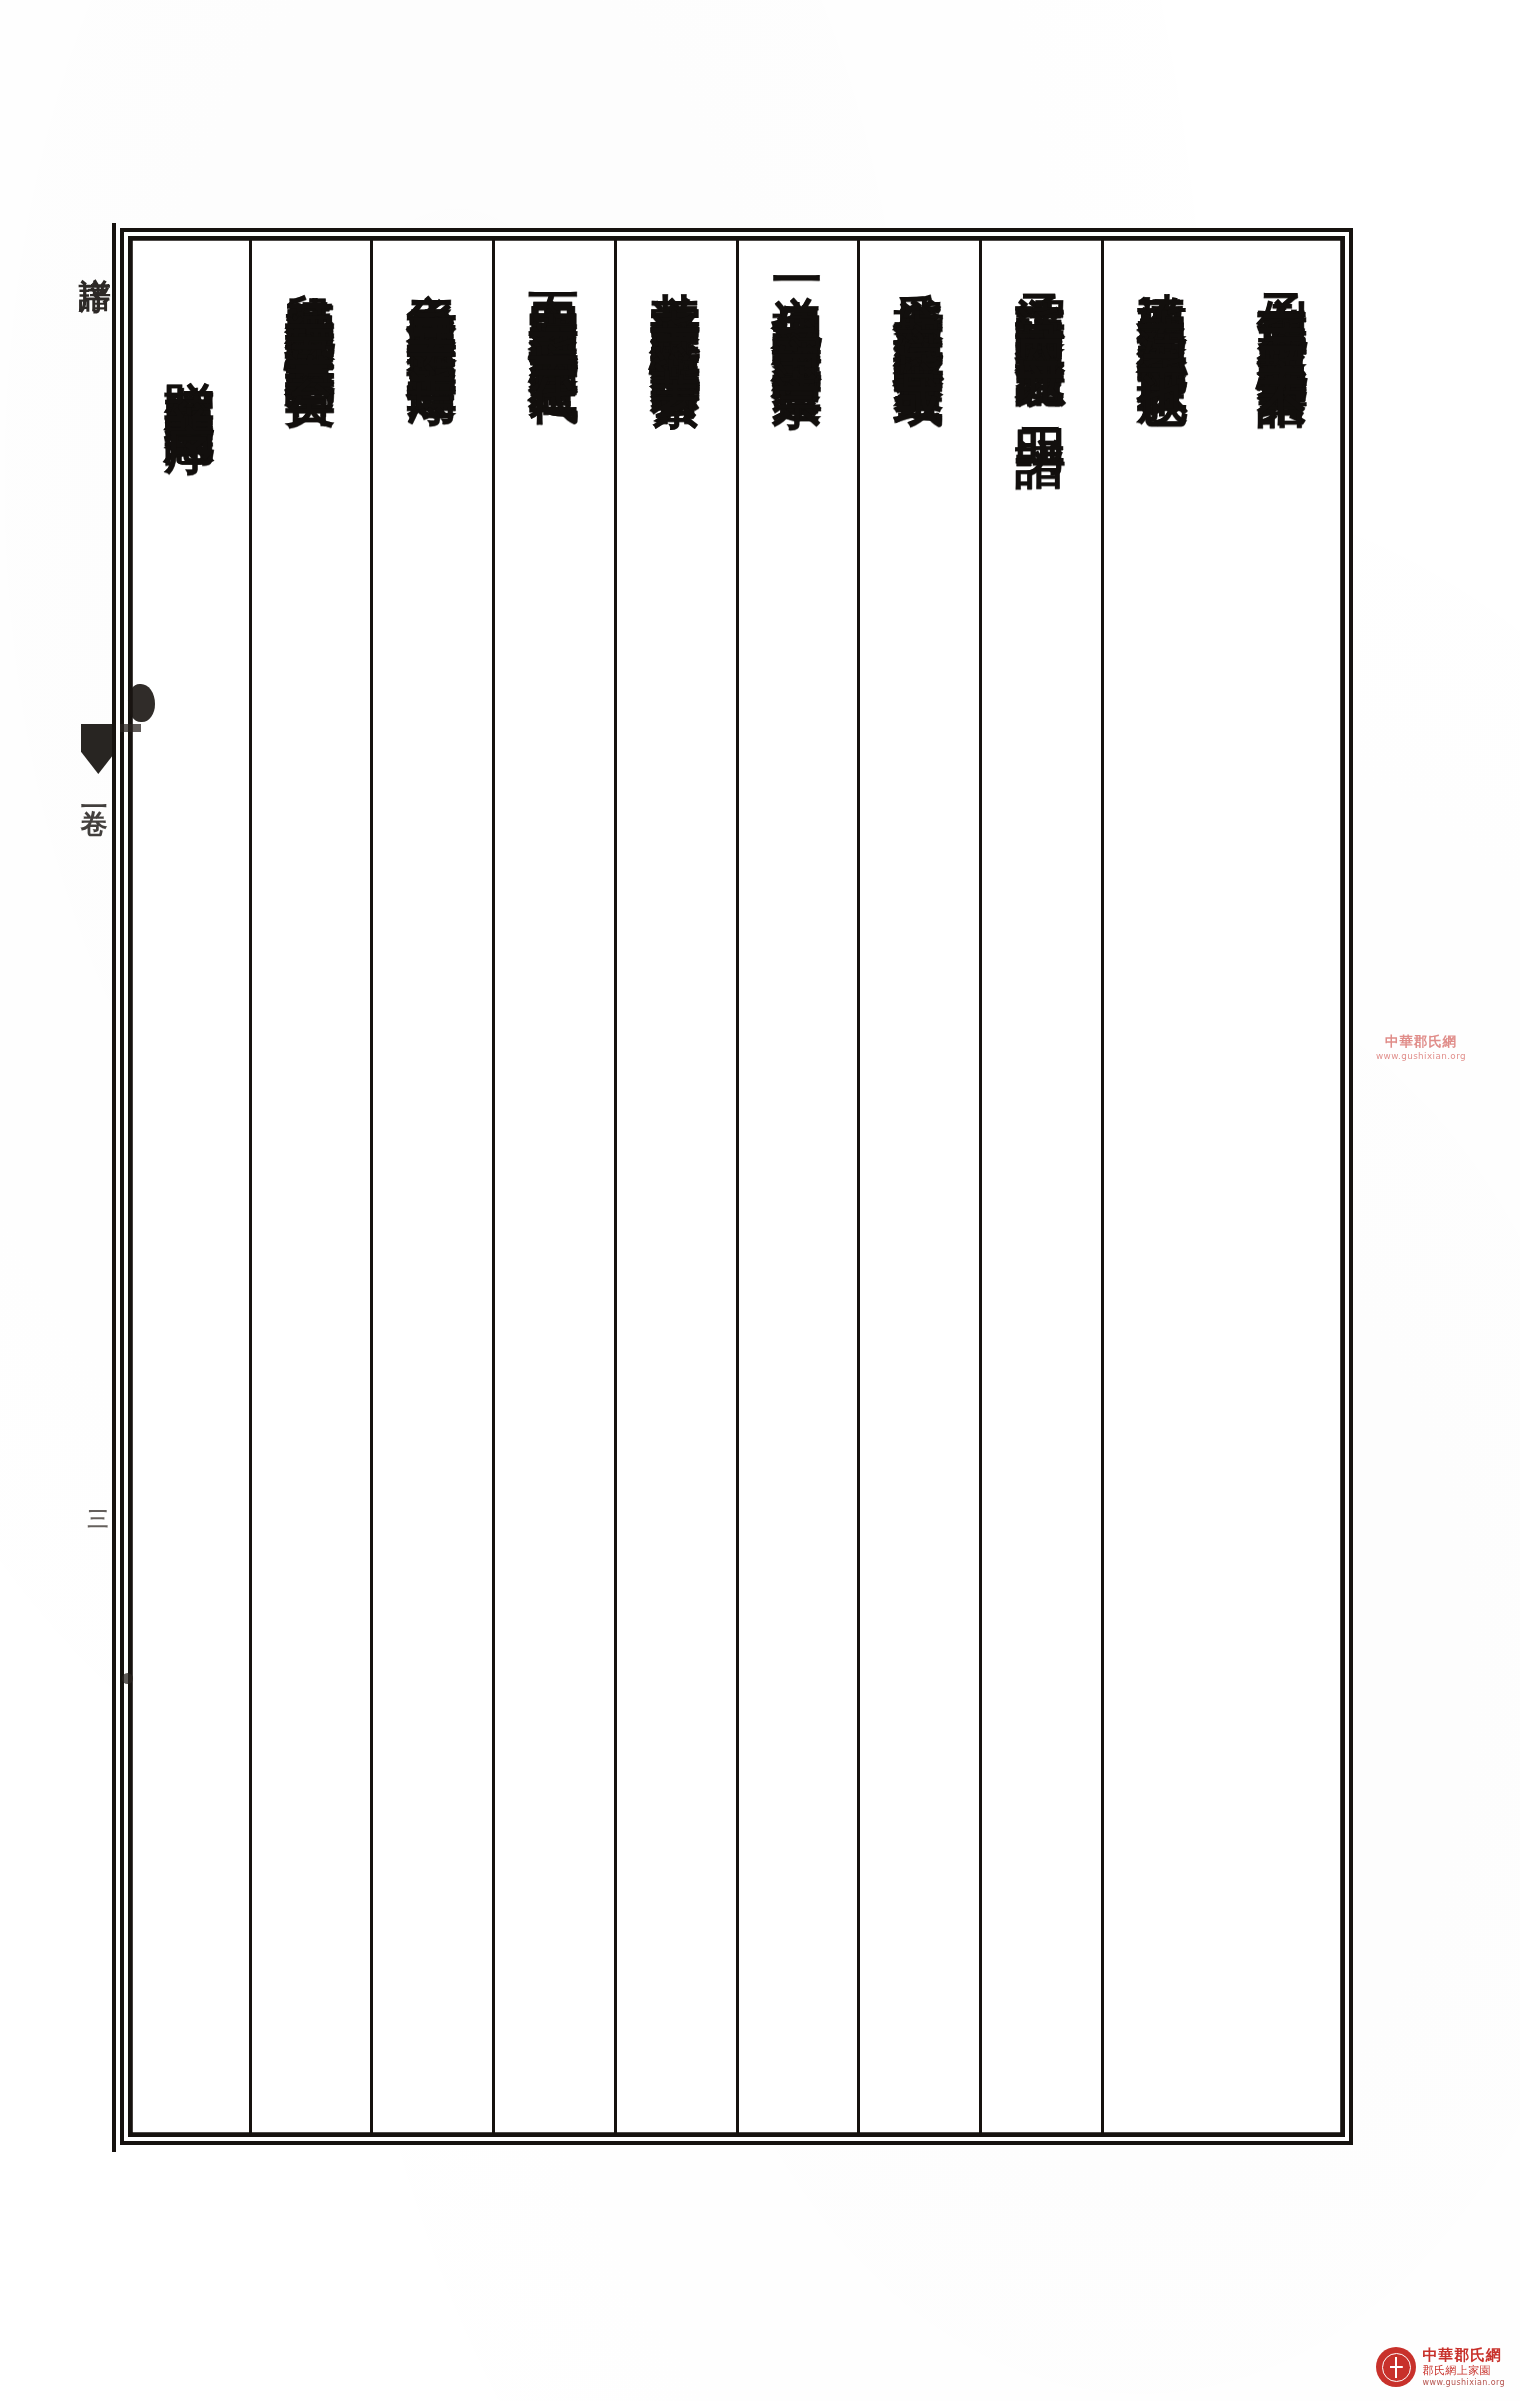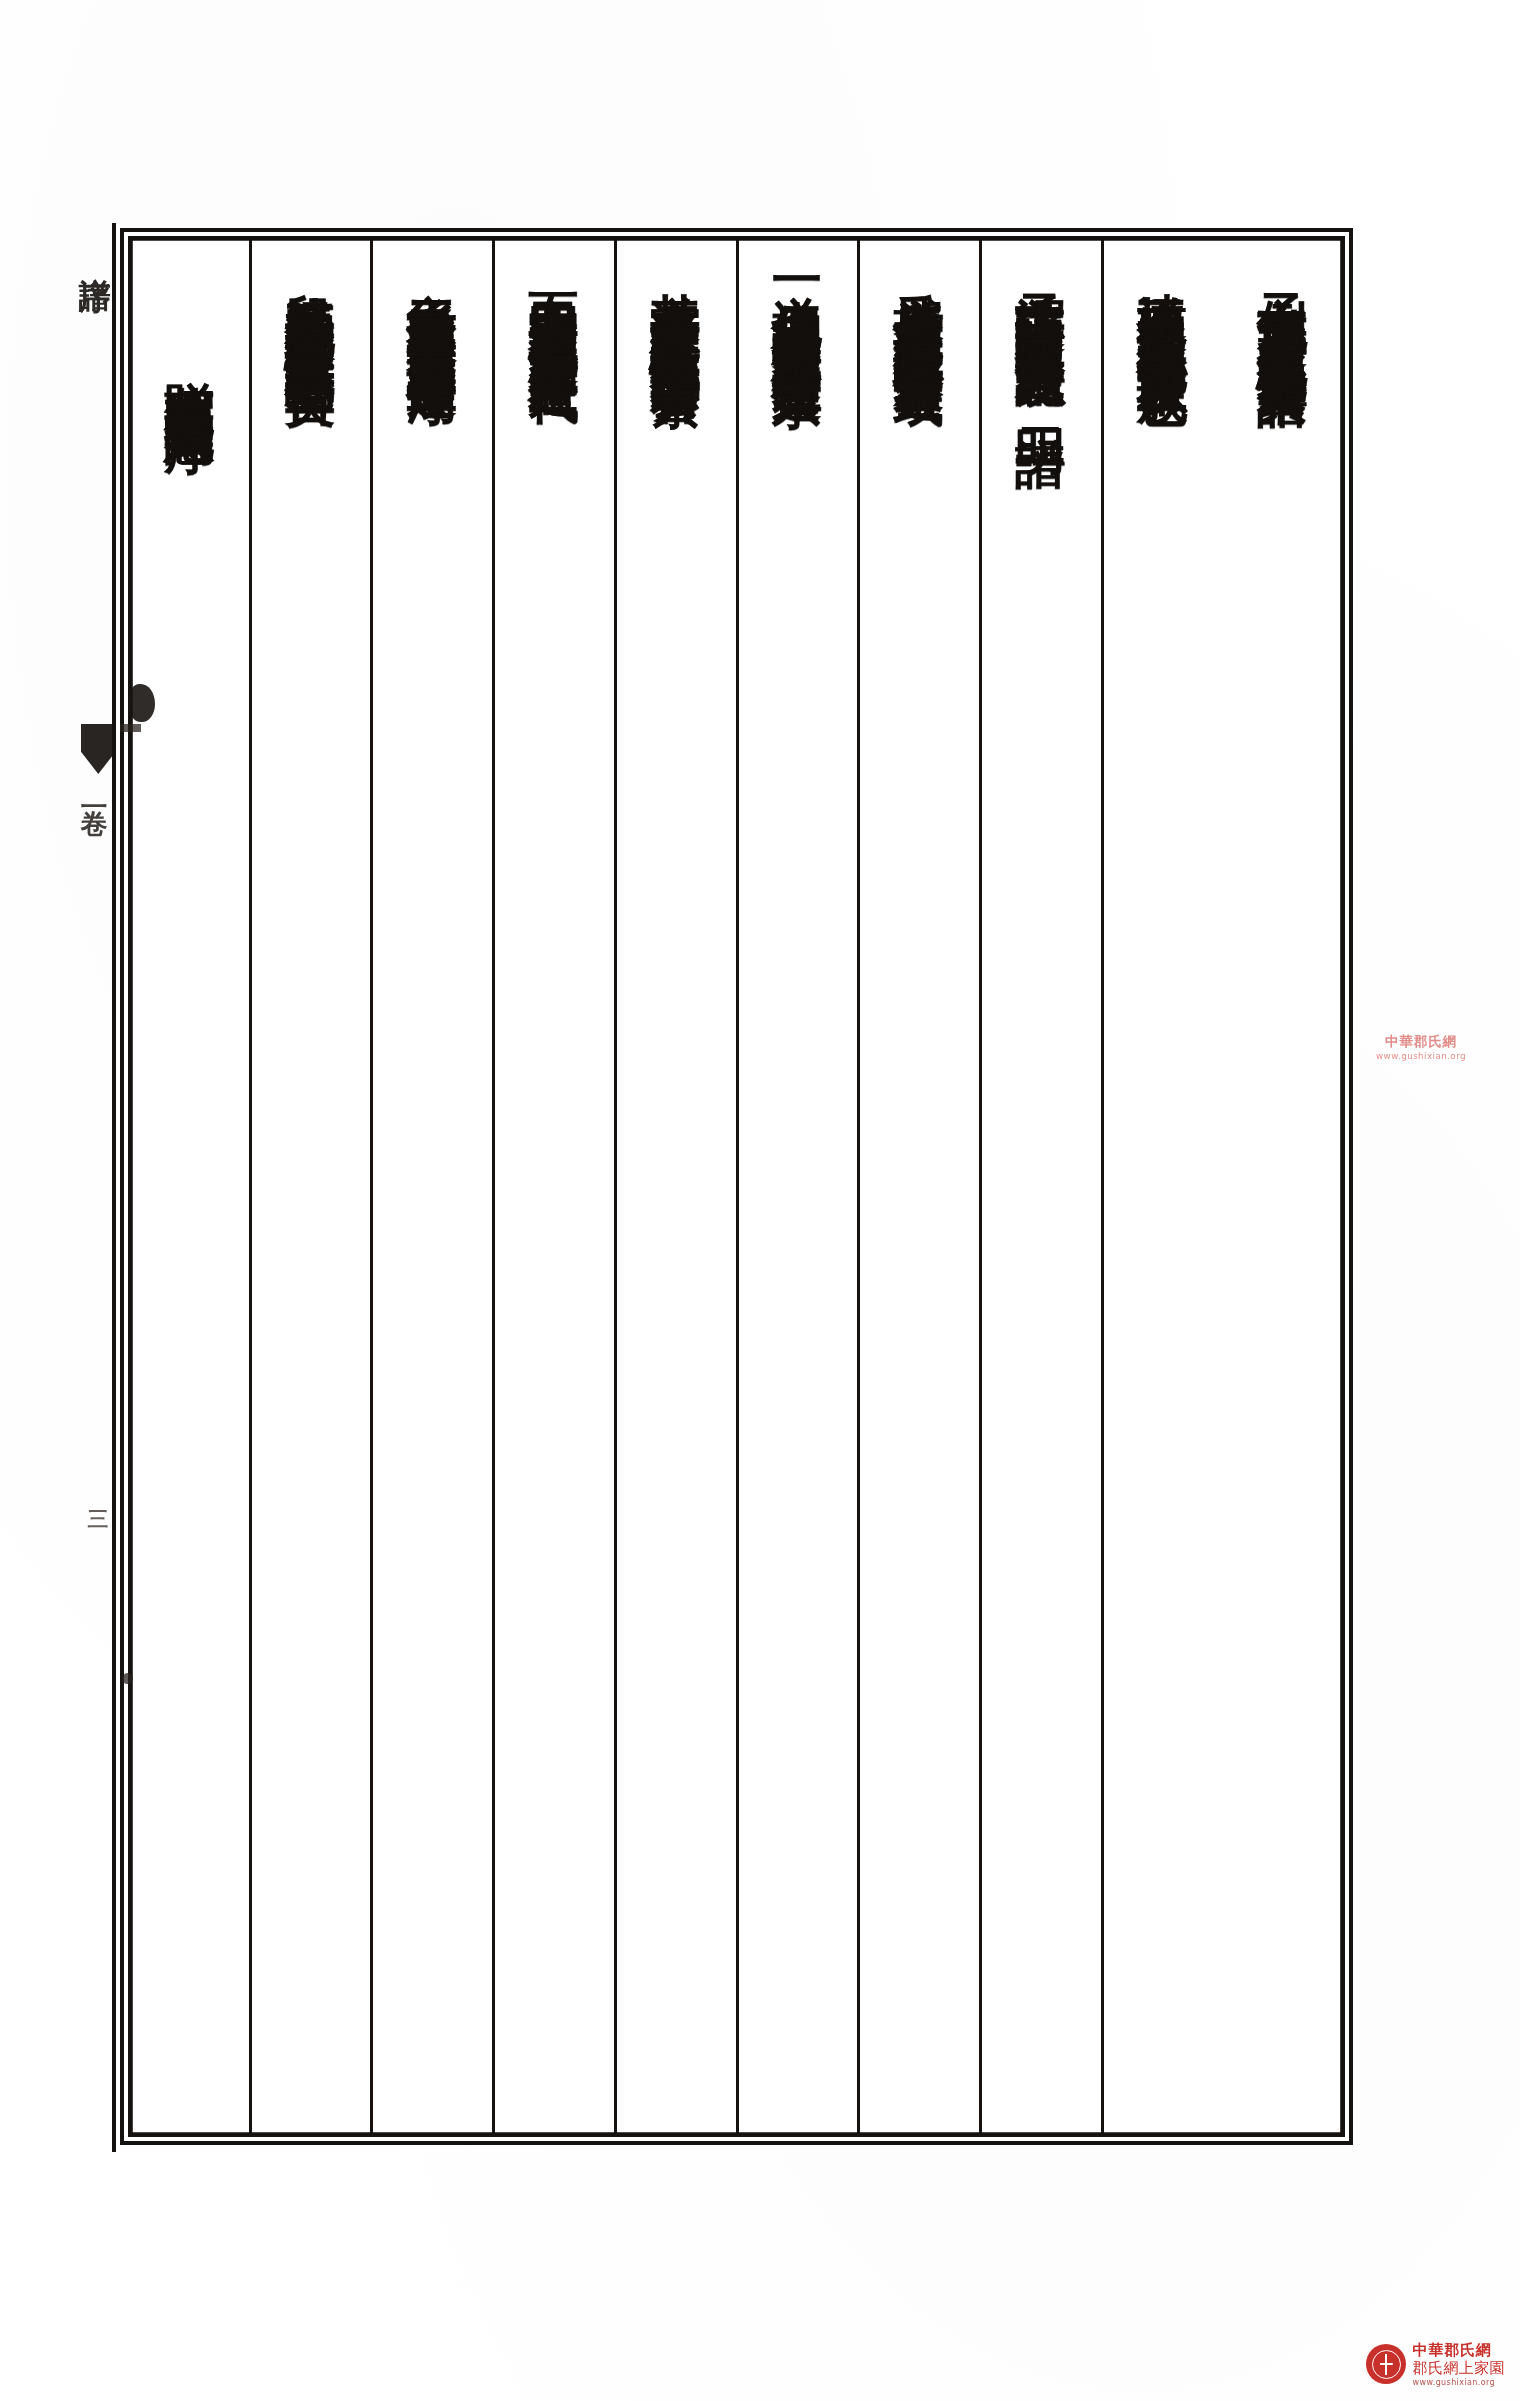--- a/index.html
+++ b/index.html
@@ -216,21 +216,21 @@
   #site-stamp .txt { line-height: 1.25; }
   #site-stamp .s1 {
     font-family: "DejaVu Sans", sans-serif;
     font-size: 15px;
     color: #c8312b;
     font-weight: 700;
     letter-spacing: 0.8px;
   }
   #site-stamp .s2 {
     font-family: "DejaVu Sans", sans-serif;
-    font-size: 15px;
+    font-size: 11px;
     color: #c8312b;
     letter-spacing: 0.4px;
   }
   #site-stamp .s3 {
     font-family: "DejaVu Sans", sans-serif;
     font-size: 8px;
     color: #b5534e;
     letter-spacing: 0.4px;
   }
 

